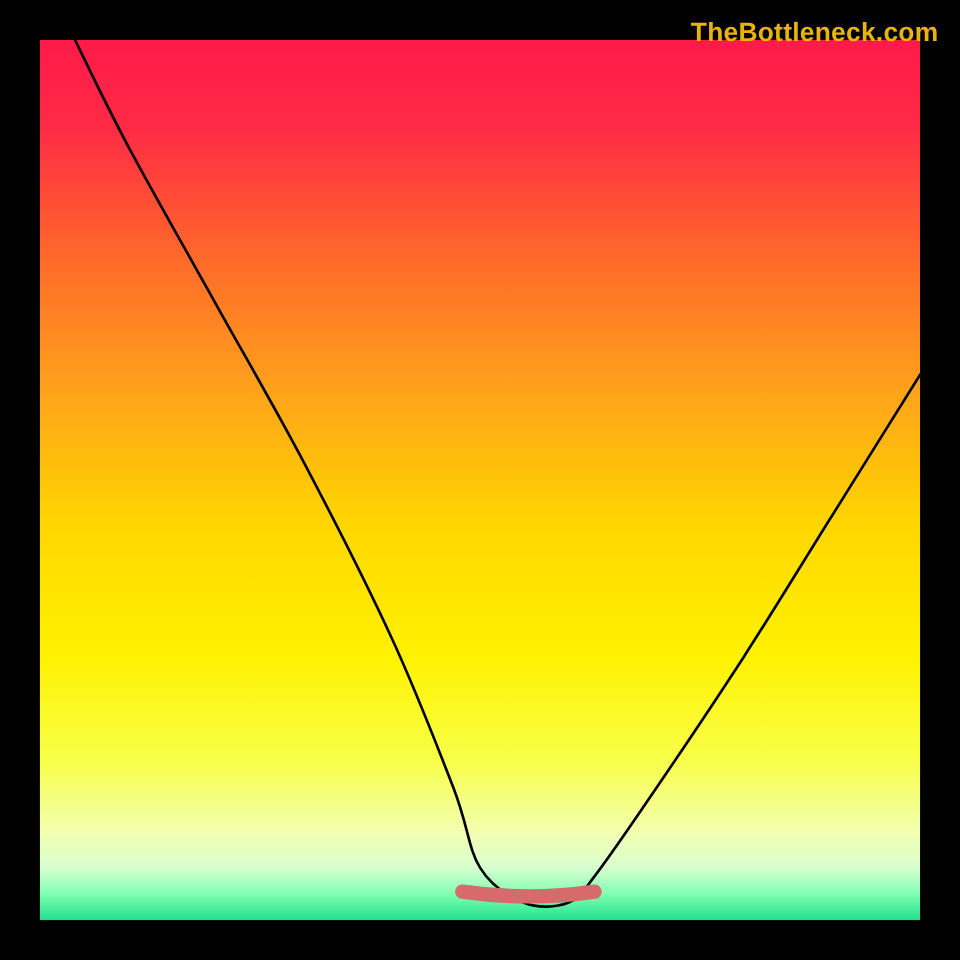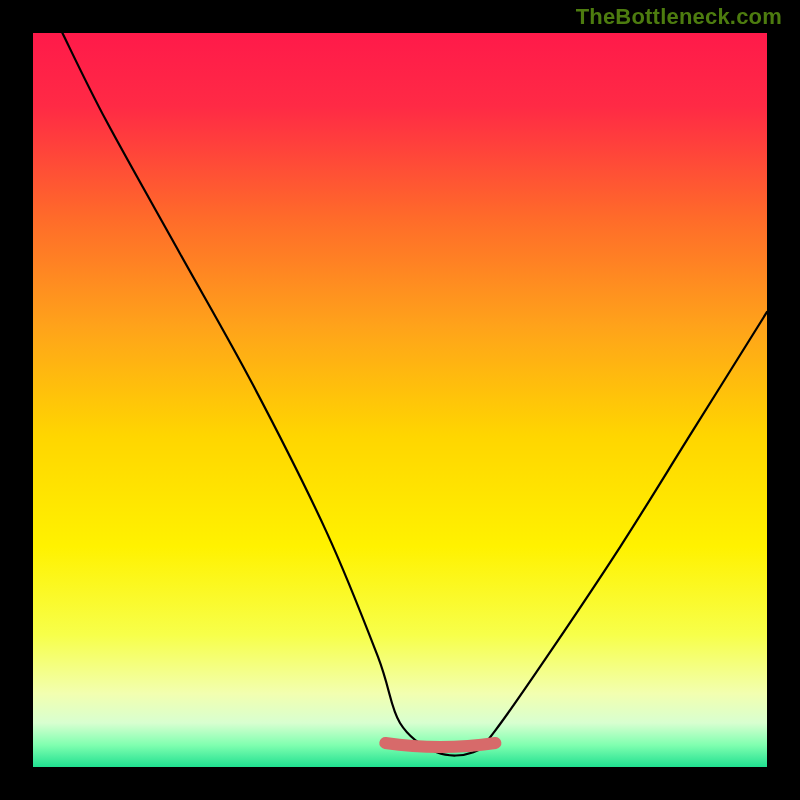--- a/index.html
+++ b/index.html
@@ -24,23 +24,23 @@
     width: 734px;
     height: 734px;
     overflow: hidden;
   }
   .gradient-bg {
     position: absolute;
     inset: 0;
   }
   .attribution {
     position: absolute;
-    top: 4px;
+    top: 14px;
     right: 18px;
-    color: #4d7c0f;
+    color: #eab308;
     font-size: 22px;
     font-weight: 600;
     letter-spacing: 0.2px;
     user-select: none;
   }
   svg.curve {
     position: absolute;
     inset: 0;
   }
 </style>

